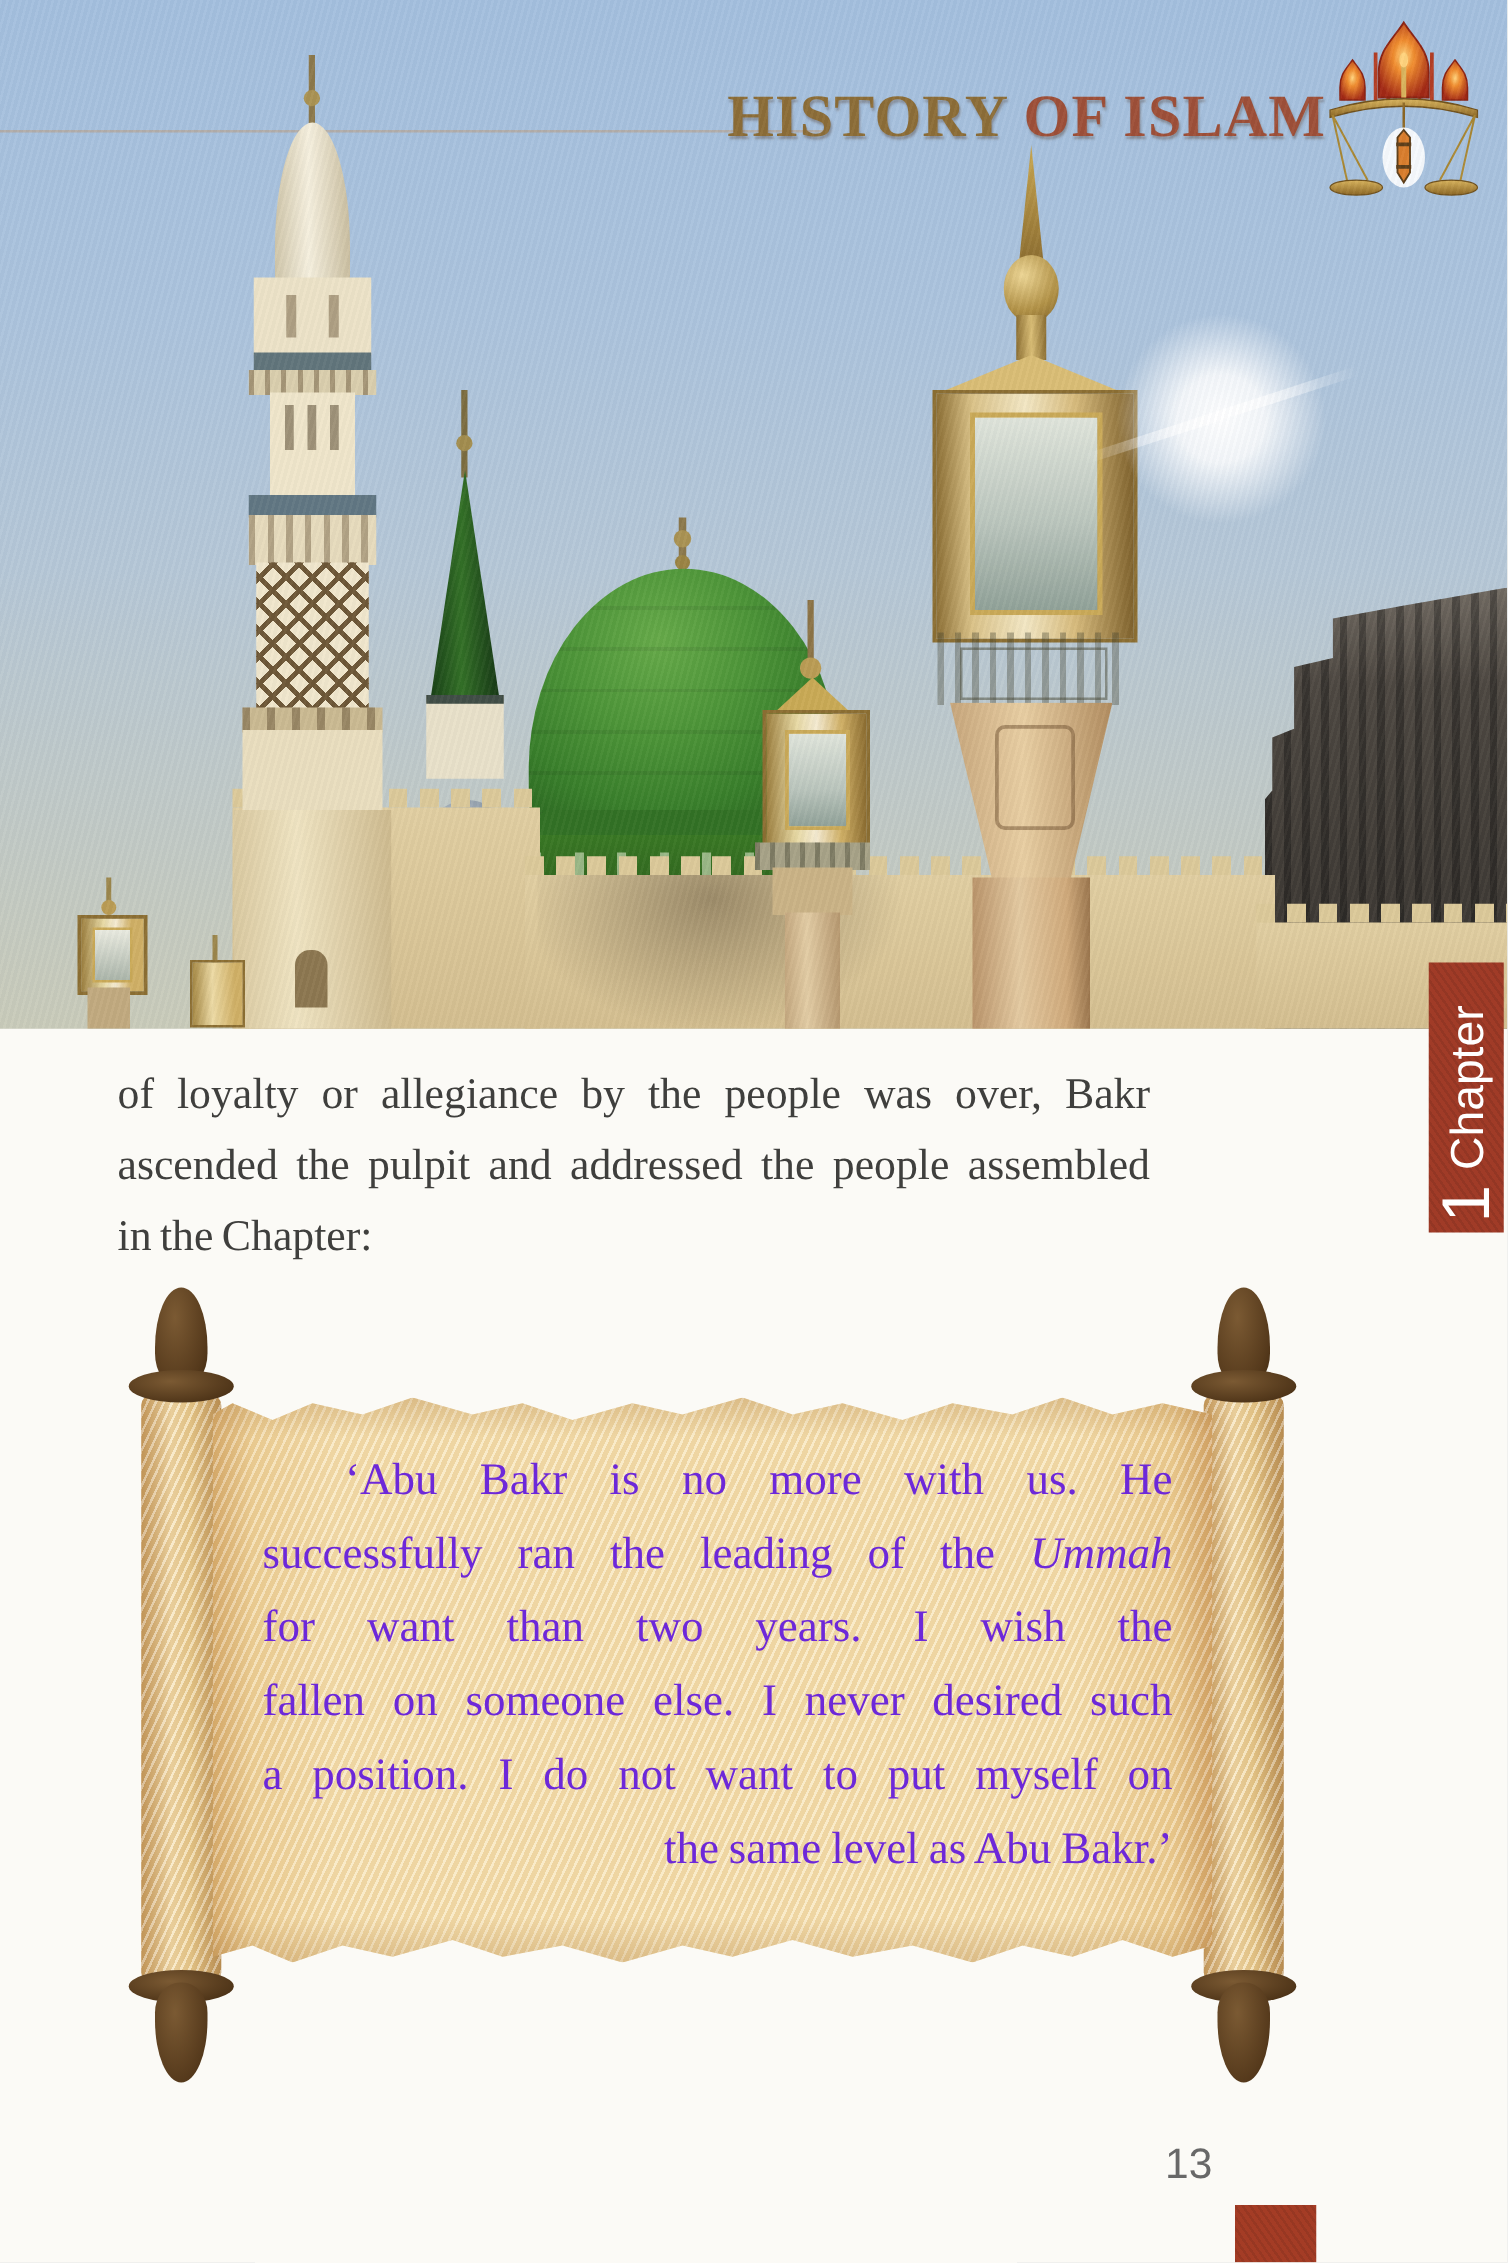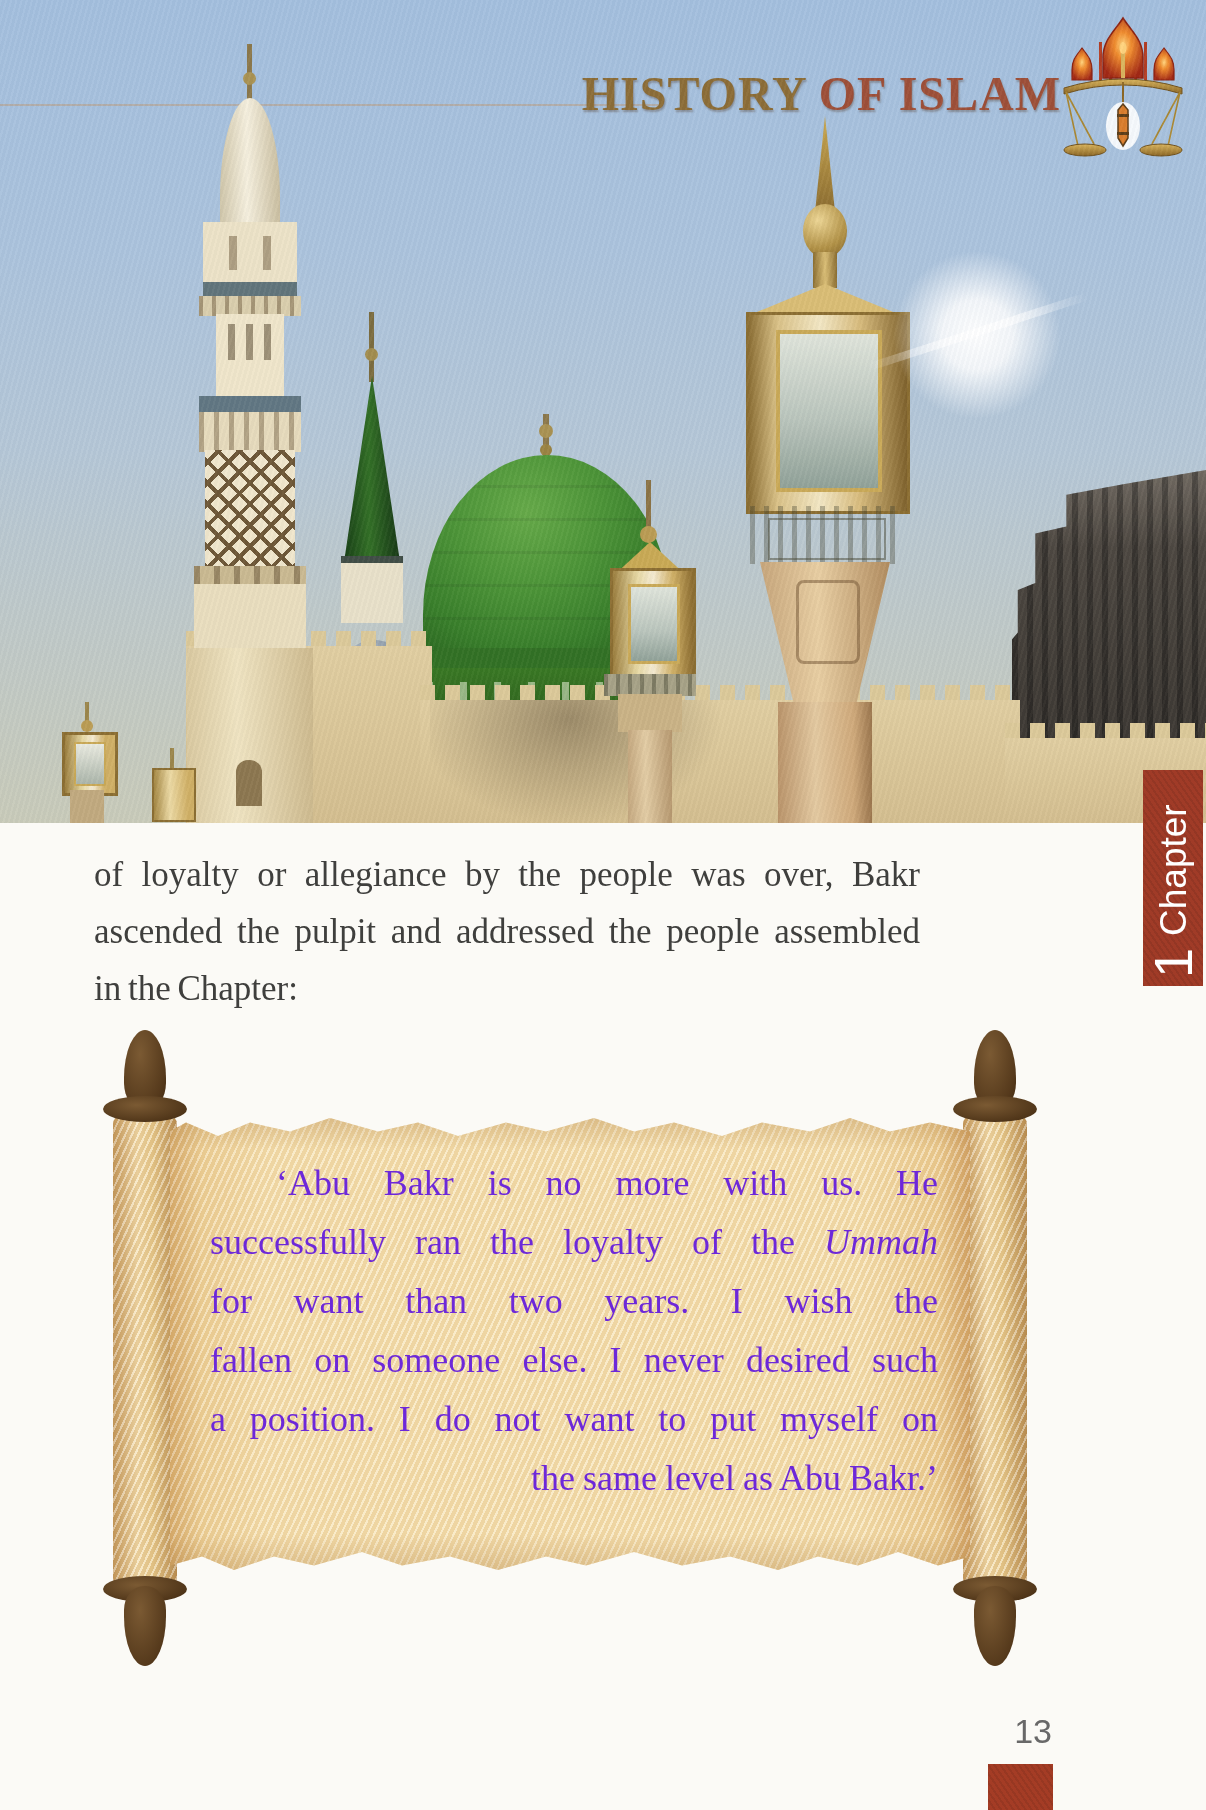--- a/index.html
+++ b/index.html
@@ -179,21 +179,21 @@
     background:linear-gradient(180deg,rgba(160,110,50,.25) 0,rgba(160,110,50,0) 7%,rgba(160,110,50,0) 92%,rgba(160,110,50,.25) 100%);}
   .quote{position:absolute;left:75px;top:88px;width:800px;height:452px;
     padding:36px 32px 0 40px;box-sizing:border-box;
     font-size:36px;line-height:59px;color:#6d28d9;word-spacing:-1px;}
   .quote .jline{text-align:justify;text-align-last:justify;}
   .quote .first{text-indent:66px;}
   .quote .lline{text-align:right;}
   .quote .ital{font-style:italic;}
 
   
-  .pageno{left:988px;top:1712px;width:64px;text-align:right;
+  .pageno{left:932px;top:1712px;width:64px;text-align:left;
     font-family:"Liberation Sans",sans-serif;font-size:34px;color:#686868;}
   .redsq{left:988px;top:1764px;width:65px;height:46px;background:#a43c25;
     background-image:repeating-linear-gradient(55deg,rgba(0,0,0,.08) 0 2px,transparent 2px 5px);}
 </style>
 </head>
 <body>
 
 <div class="stage">
 
   <div class="abs photo">
@@ -333,21 +333,21 @@
     <div class="collar c-tr"></div>
     <div class="collar c-bl"></div>
     <div class="collar c-br"></div>
     <div class="knob k-bl"></div>
     <div class="knob k-br"></div>
 
     <div class="parchment"></div>
 
     <div class="quote">
       <div class="jline first">‘Abu Bakr is no more with us. He</div>
-      <div class="jline"><span>successfully ran the loyalty of the </span><span class="ital">Ummah</span></div>
+      <div class="jline"><span>successfully ran the leading of the </span><span class="ital">Ummah</span></div>
       <div class="jline">for want than two years. I wish the</div>
       <div class="jline">fallen on someone else. I never desired such</div>
       <div class="jline">a position. I do not want to put myself on</div>
       <div class="lline">the same level as Abu Bakr.’</div>
     </div>
   </div>
 
   <div class="abs pageno">13</div>
   <div class="abs redsq"></div>
 

